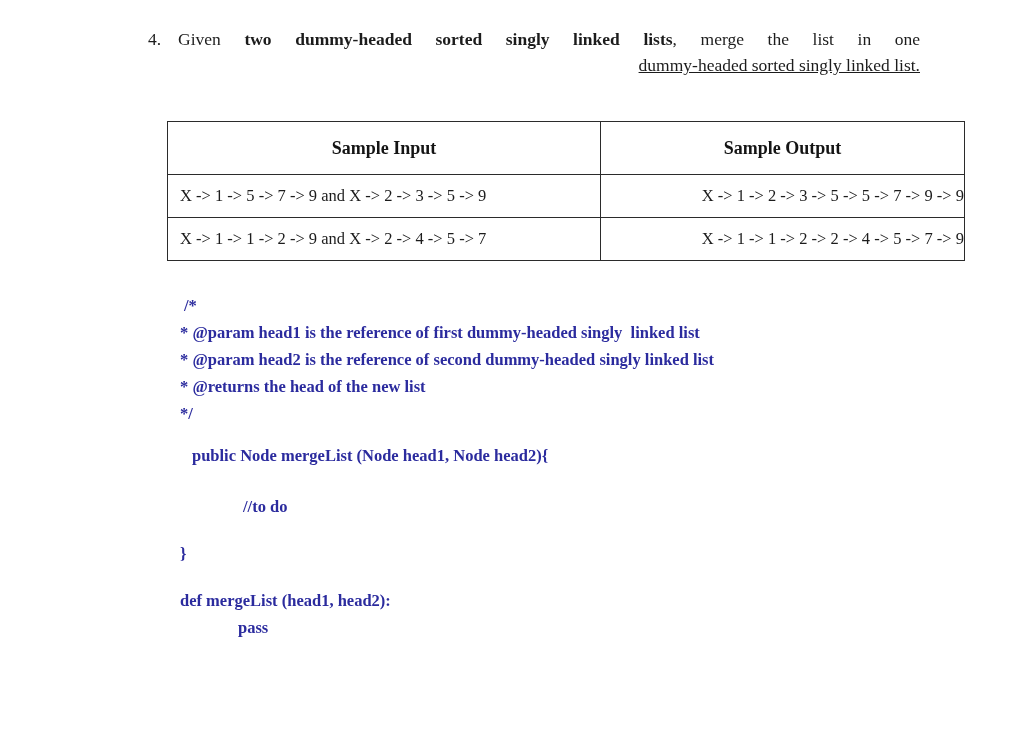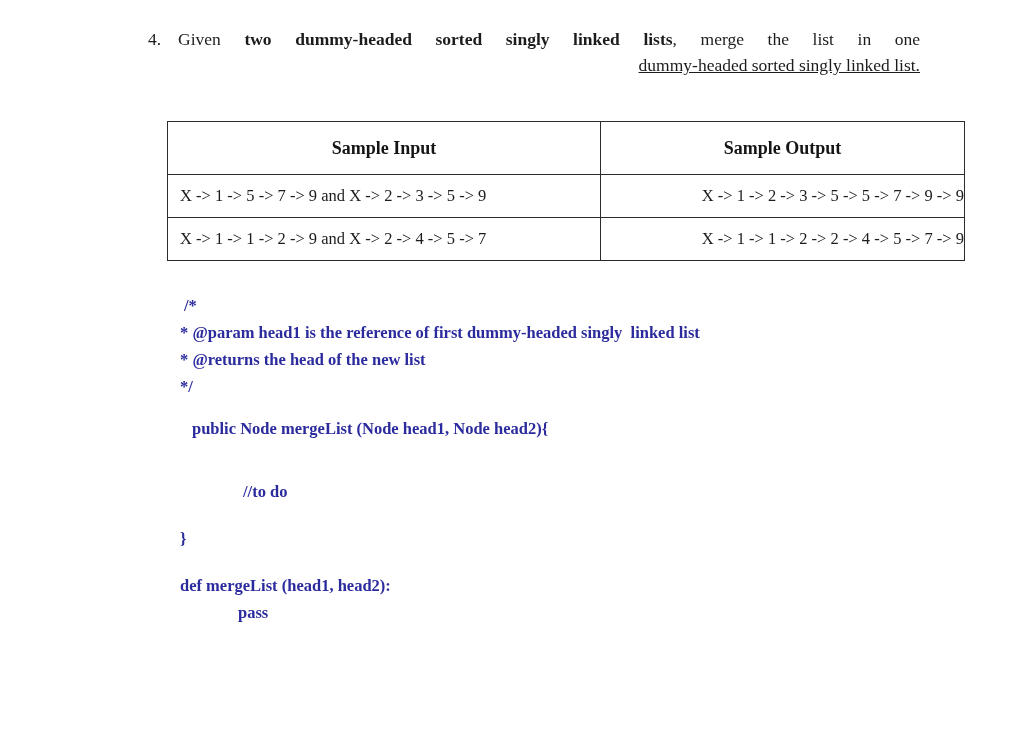--- a/index.html
+++ b/index.html
@@ -104,21 +104,21 @@
     font-weight: bold;
     font-size: 16.5px;
   }
   .code-line {
     white-space: pre;
     line-height: 27px;
     height: 27px;
   }
   .code-line.comment-open { padding-left: 4px; }
   .sig { margin-top: 15px; margin-left: 12px; }
-  .todo { padding-left: 63px; margin-top: 36px; }
+  .todo { padding-left: 63px; margin-top: 24px; }
   .brace-close { margin-top: 20px; }
   .pydef { margin-top: 20px; }
   .pypass { padding-left: 58px; }
 </style>
 </head>
 <body>
 
 <div class="question">
   <div class="q-number">4.</div>
   <div class="q-body">
@@ -154,20 +154,21 @@
       <td class="data-cell out">
           <div class="inner">X -&gt; 1 -&gt; 1 -&gt; 2 -&gt; 2 -&gt; 4 -&gt; 5 -&gt; 7 -&gt; 9</div>
         </td>
     </tr>
   </tbody>
 </table>
 
 <div class="code-block">
   <div class="code-line comment-open">/*</div>
   <div class="code-line">* @param head1 is the reference of first dummy-headed singly  linked list</div>
+  <div class="code-line">* @param head2 is the reference of second dummy-headed singly linked list</div>
   <div class="code-line">* @returns the head of the new list</div>
   <div class="code-line">*/</div>
 
   <div class="code-line sig">public Node mergeList (Node head1, Node head2){</div>
   <div class="code-line todo">//to do</div>
   <div class="code-line brace-close">}</div>
 
   <div class="code-line pydef">def mergeList (head1, head2):</div>
   <div class="code-line pypass">pass</div>
 </div>

